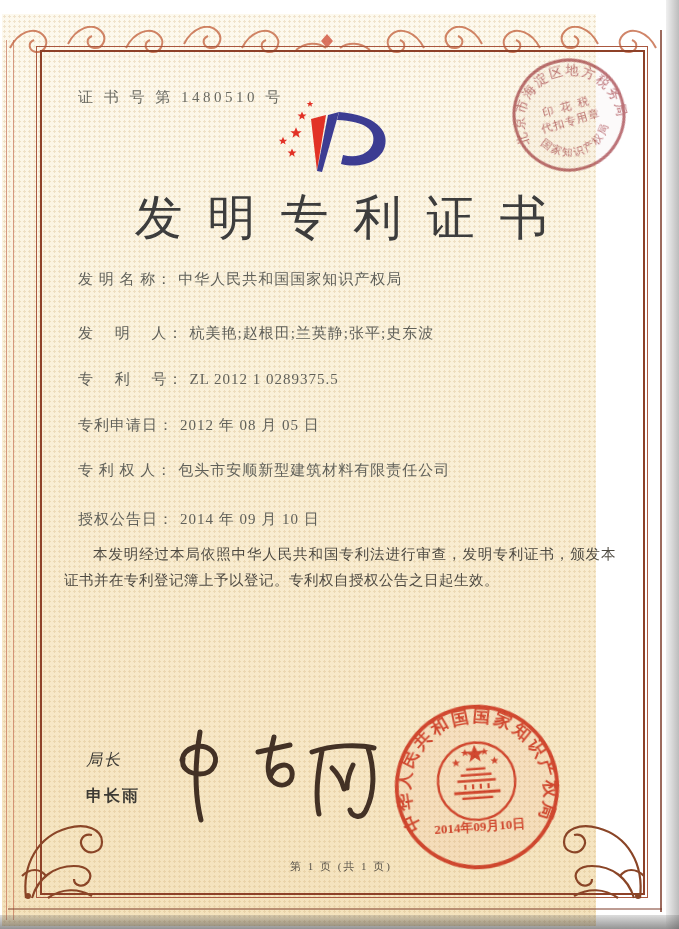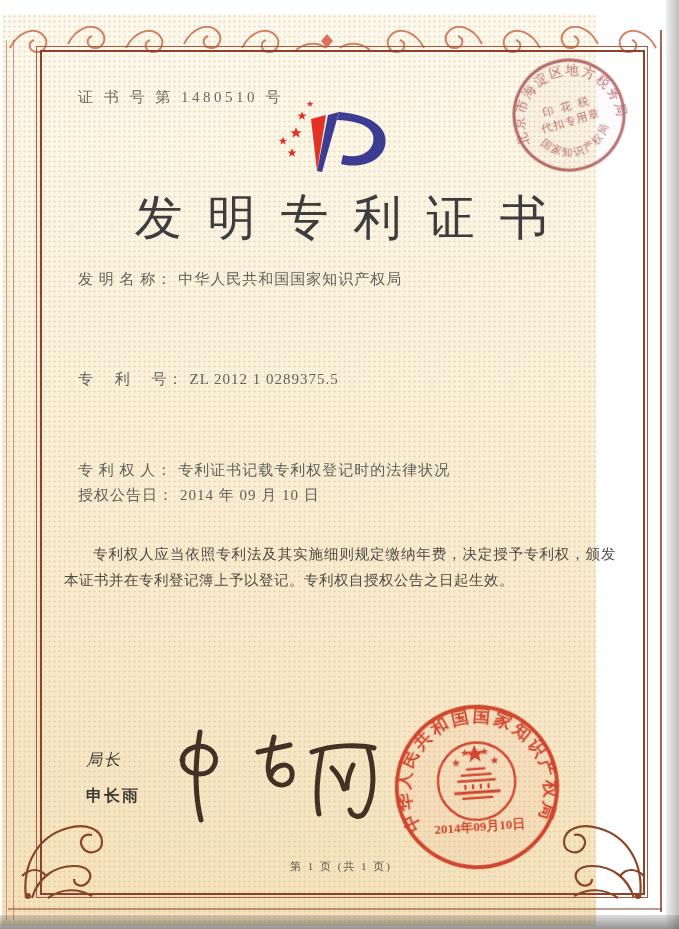--- a/index.html
+++ b/index.html
@@ -39,21 +39,21 @@
   .cert-no{
     position:absolute;left:76px;top:74px;font-size:15px;color:#6a6a62;letter-spacing:3.5px;
   }
   .logo{position:absolute;left:262px;top:68px;width:160px;height:118px;}
   .title{
     position:absolute;left:34px;top:172px;width:610px;text-align:center;
     font-size:48px;color:#3d3d3d;letter-spacing:.52em;text-indent:.52em;
   }
   .row{position:absolute;left:76px;width:540px;font-size:15px;color:#61615a;letter-spacing:1px;}
   .row .lab{margin-right:6px;}
-  .r0{top:256px}.r1{top:310px}.r2{top:356px}.r3{top:402px}.r4{top:447px}.r5{top:472px}
+  .r0{top:256px}.r1{top:310px}.r2{top:356px}.r3{top:402px}.r4{top:447px}.r5{top:496px}
 
   .paras{
     position:absolute;left:62px;top:527px;width:552px;
     font-size:14.5px;line-height:26px;color:#4e4a42;text-align:justify;letter-spacing:.5px;
   }
   .paras p{margin:0;text-indent:2em;}
 
   .sig-title{position:absolute;left:84px;top:736px;font-size:16px;color:#3d3a34;letter-spacing:2px;font-style:italic;}
   .sig-name{position:absolute;left:84px;top:772px;font-size:16px;color:#3d3a34;letter-spacing:2px;font-weight:bold;}
   .sig-script{position:absolute;left:158px;top:706px;width:252px;height:108px;}
@@ -139,32 +139,38 @@
     <polygon points="47,37 62,33 53,89" fill="#e23226"></polygon>
     <polygon points="64,33 75,30 58,90 53,89" fill="#3c3c92"></polygon>
     <path d="M75,30 C112,33 125,49 121,64 C117,80 96,87 77,82 L79,73 C94,77 106,71 109,61 C112,48 101,39 73,38 Z" fill="#3c3c92"></path>
   </svg>
 
   <div class="title">发明专利证书</div>
 
   <div class="row r0">
     <span class="lab">发 明 名 称：</span><span class="val">中华人民共和国国家知识产权局</span>
   </div>
+  <div class="row r1">
+    <span class="lab">发　 明　 人：</span><span class="val">杭美艳;赵根田;兰英静;张平;史东波</span>
+  </div>
   <div class="row r2">
     <span class="lab">专　 利　 号：</span><span class="val">ZL 2012 1 0289375.5</span>
   </div>
+  <div class="row r3">
+    <span class="lab">专利申请日：</span><span class="val">2012 年 08 月 05 日</span>
+  </div>
   <div class="row r4">
-    <span class="lab">专 利 权 人：</span><span class="val">专利证书记载专利权登记时的法律状况</span>
+    <span class="lab">专 利 权 人：</span><span class="val">包头市安顺新型建筑材料有限责任公司</span>
   </div>
   <div class="row r5">
     <span class="lab">授权公告日：</span><span class="val">2014 年 09 月 10 日</span>
   </div>
 
   <div class="paras">
-    <p>专利权人应当依照专利法及其实施细则规定缴纳年费，决定授予专利权，颁发本证书并在专利登记簿上予以登记。专利权自授权公告之日起生效。</p>
+    <p>本发明经过本局依照中华人民共和国专利法进行审查，发明专利证书，颁发本证书并在专利登记簿上予以登记。专利权自授权公告之日起生效。</p>
   </div>
 
   <div class="sig-title">局长</div>
   <div class="sig-name">申长雨</div>
   <svg class="sig-script" viewBox="0 0 252 108">
     <g stroke="#433125" stroke-width="5" fill="none" stroke-linecap="round">
       <path d="M40,12 C35,42 34,72 41,100"></path>
       <path d="M22,40 C24,27 42,22 52,31 C60,39 54,54 40,54 C28,54 21,47 23,39"></path>
       <path d="M98,32 L130,25"></path>
       <path d="M114,17 C110,36 105,49 111,59 C119,70 134,65 132,52 C130,41 115,44 111,55"></path>

